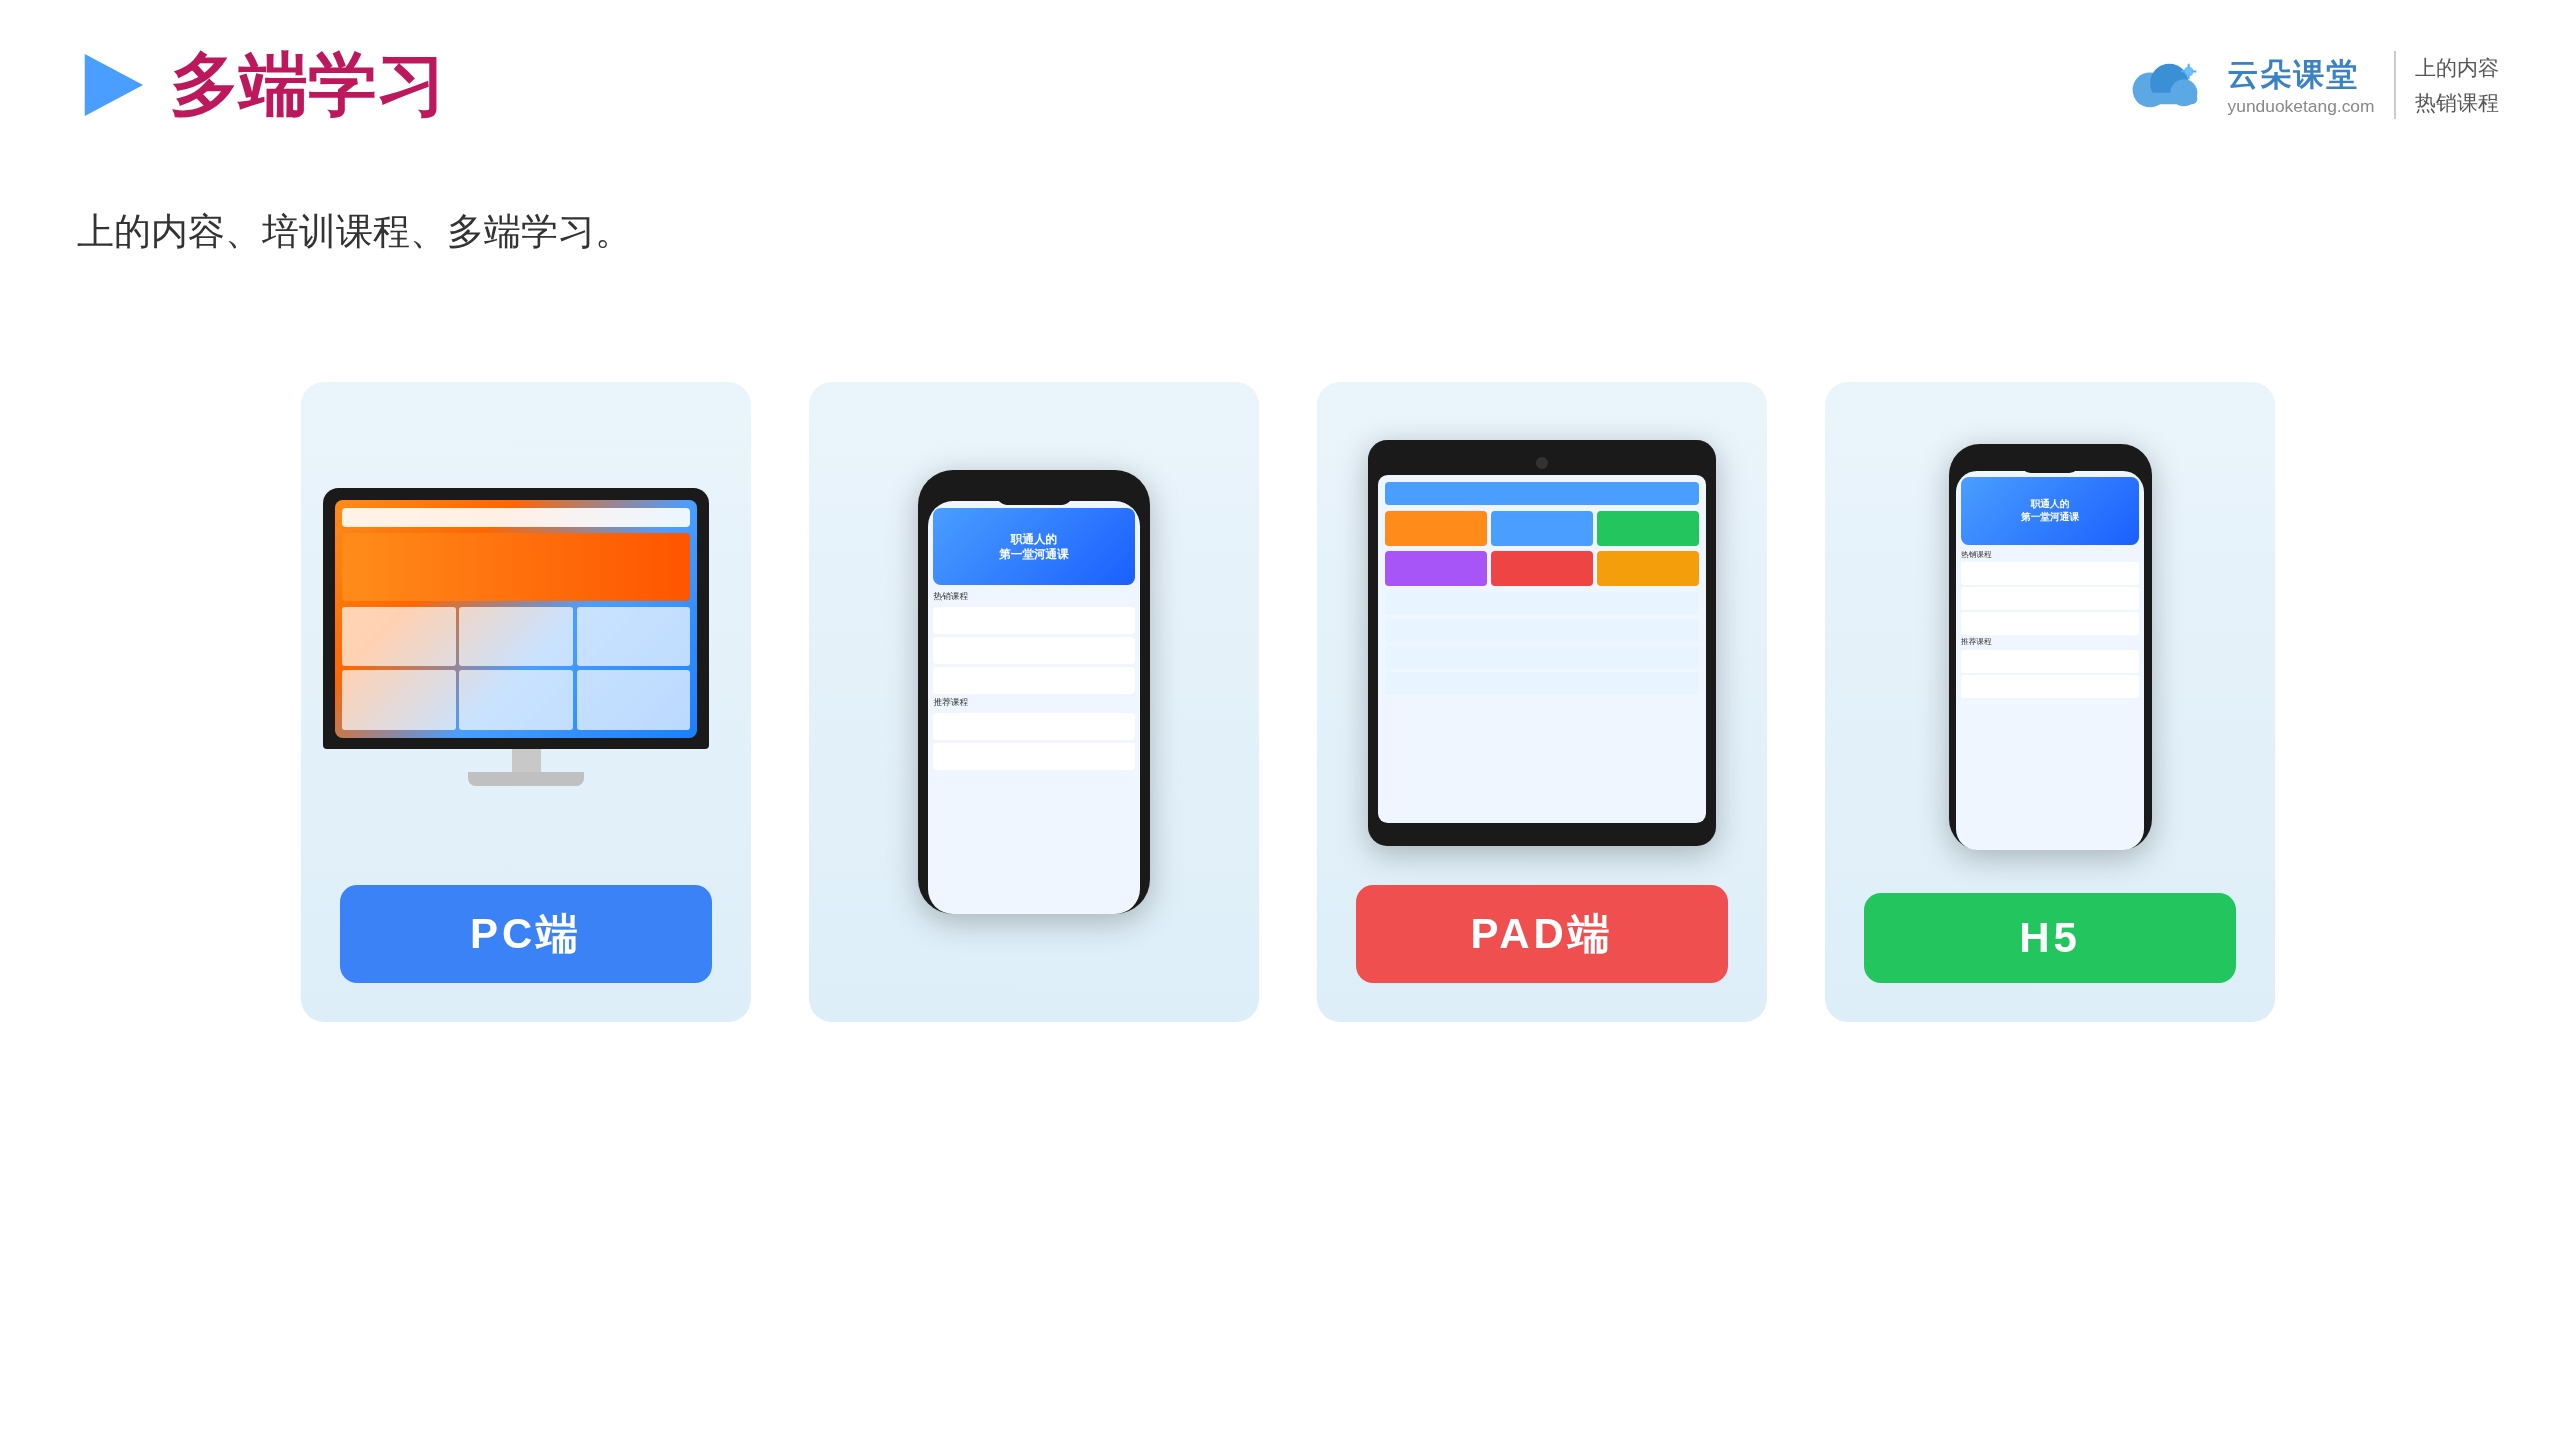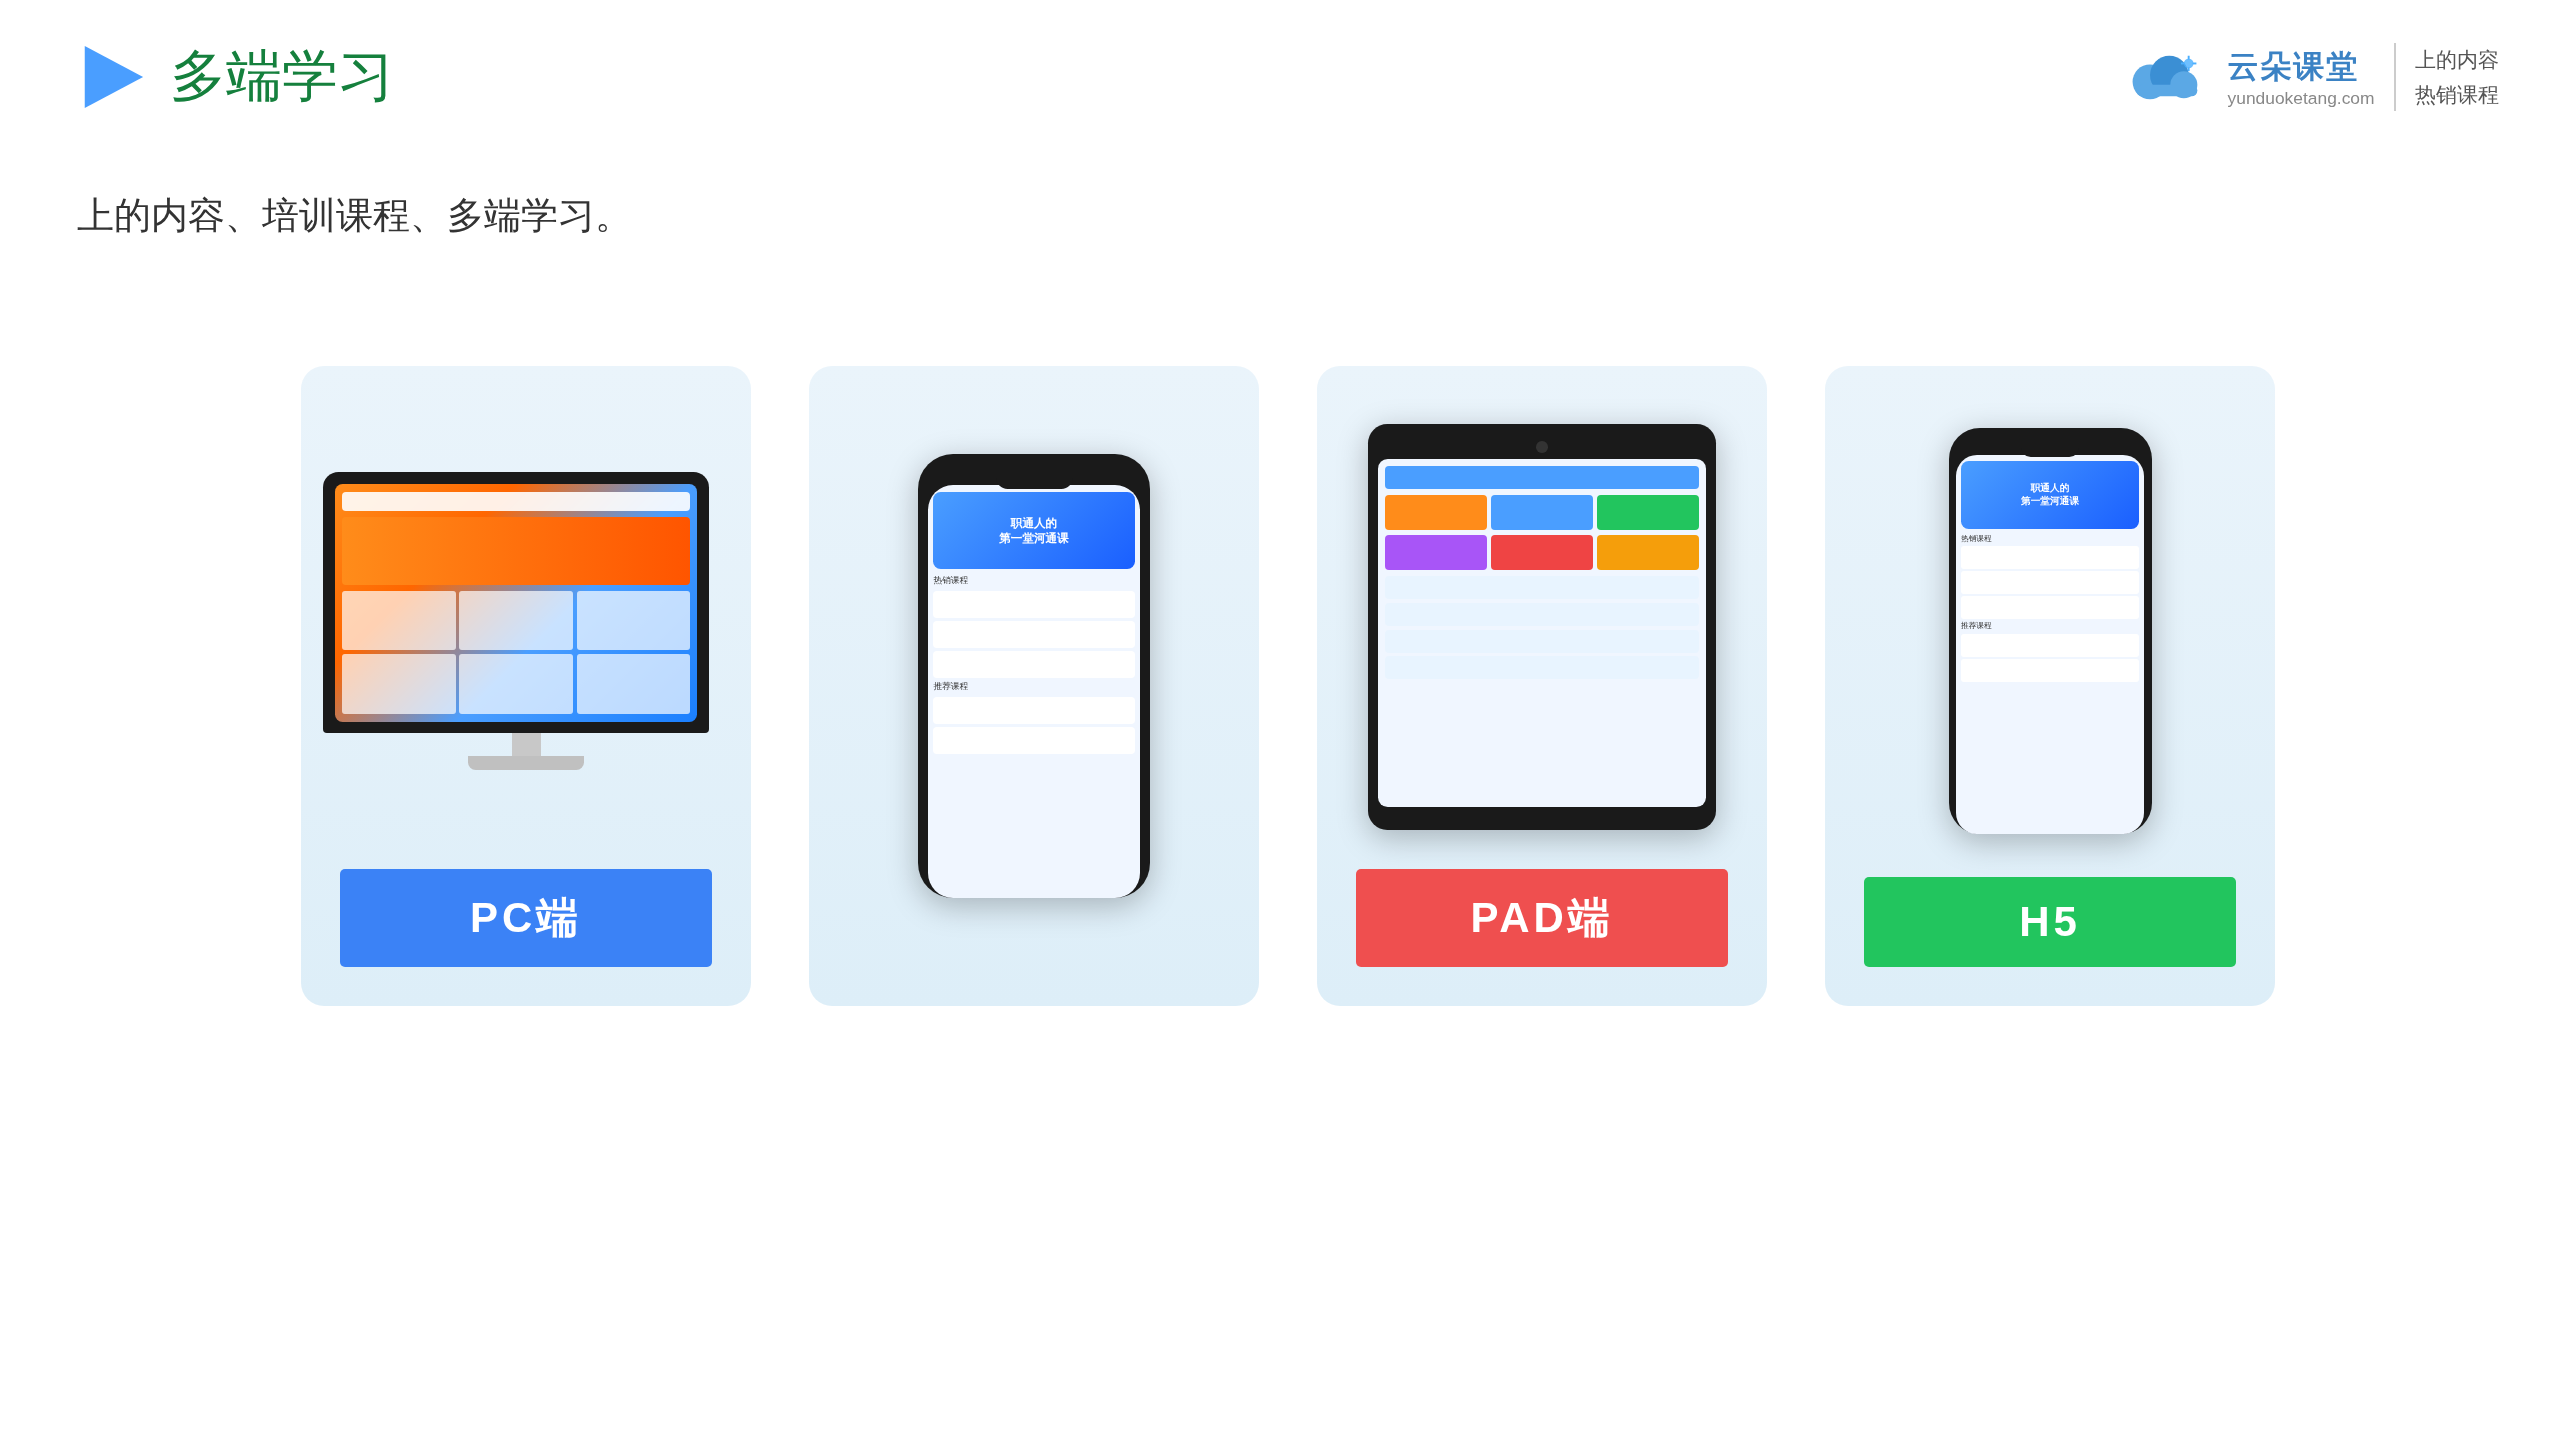--- a/index.html
+++ b/index.html
@@ -25,23 +25,23 @@
       align-items: center;
       gap: 23px;
     }
 
     .play-icon {
       width: 70px;
       height: 70px;
     }
 
     .header-title {
-      font-size: 56px;
-      font-weight: 400;
-      color: #15803d;
+      font-size: 69px;
+      font-weight: 700;
+      color: #be185d;
     }
 
     .logo-right {
       display: flex;
       align-items: center;
       gap: 19.3px;
     }
 
     .cloud-logo {
       display: flex;
@@ -313,21 +313,21 @@
 
     .tablet-row-item {
       height: 23px;
       background: #e8f4ff;
       border-radius: 3.9px;
     }
 
     
     .card-label {
       width: 100%;
-      border-radius: 5px;
+      border-radius: 17px;
       padding: 21px 0;
       text-align: center;
       font-size: 42px;
       font-weight: 600;
       color: #ffffff;
       letter-spacing: 3.9px;
     }
 
     .label-blue { background: #3b82f6; }
     .label-orange { background: #ef4f4f; }

